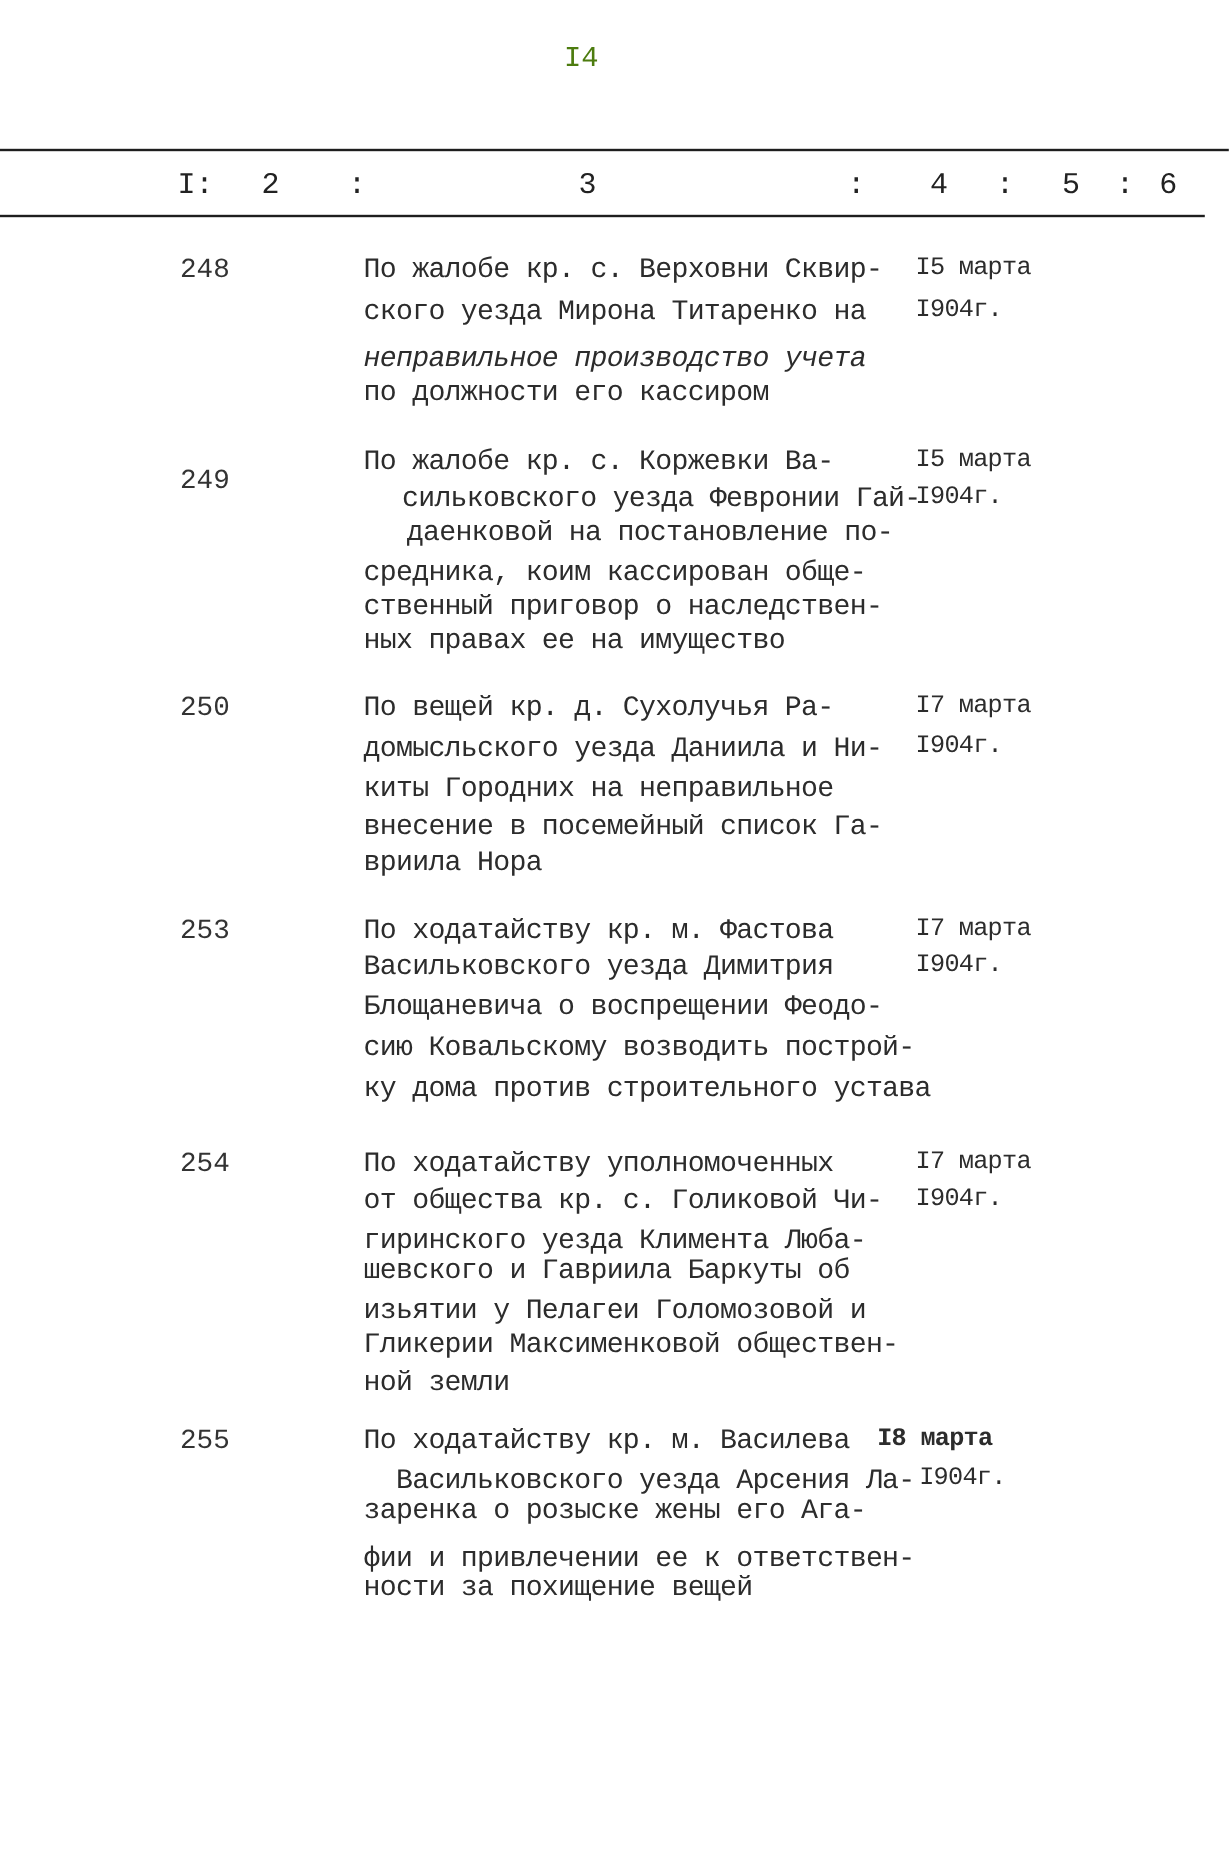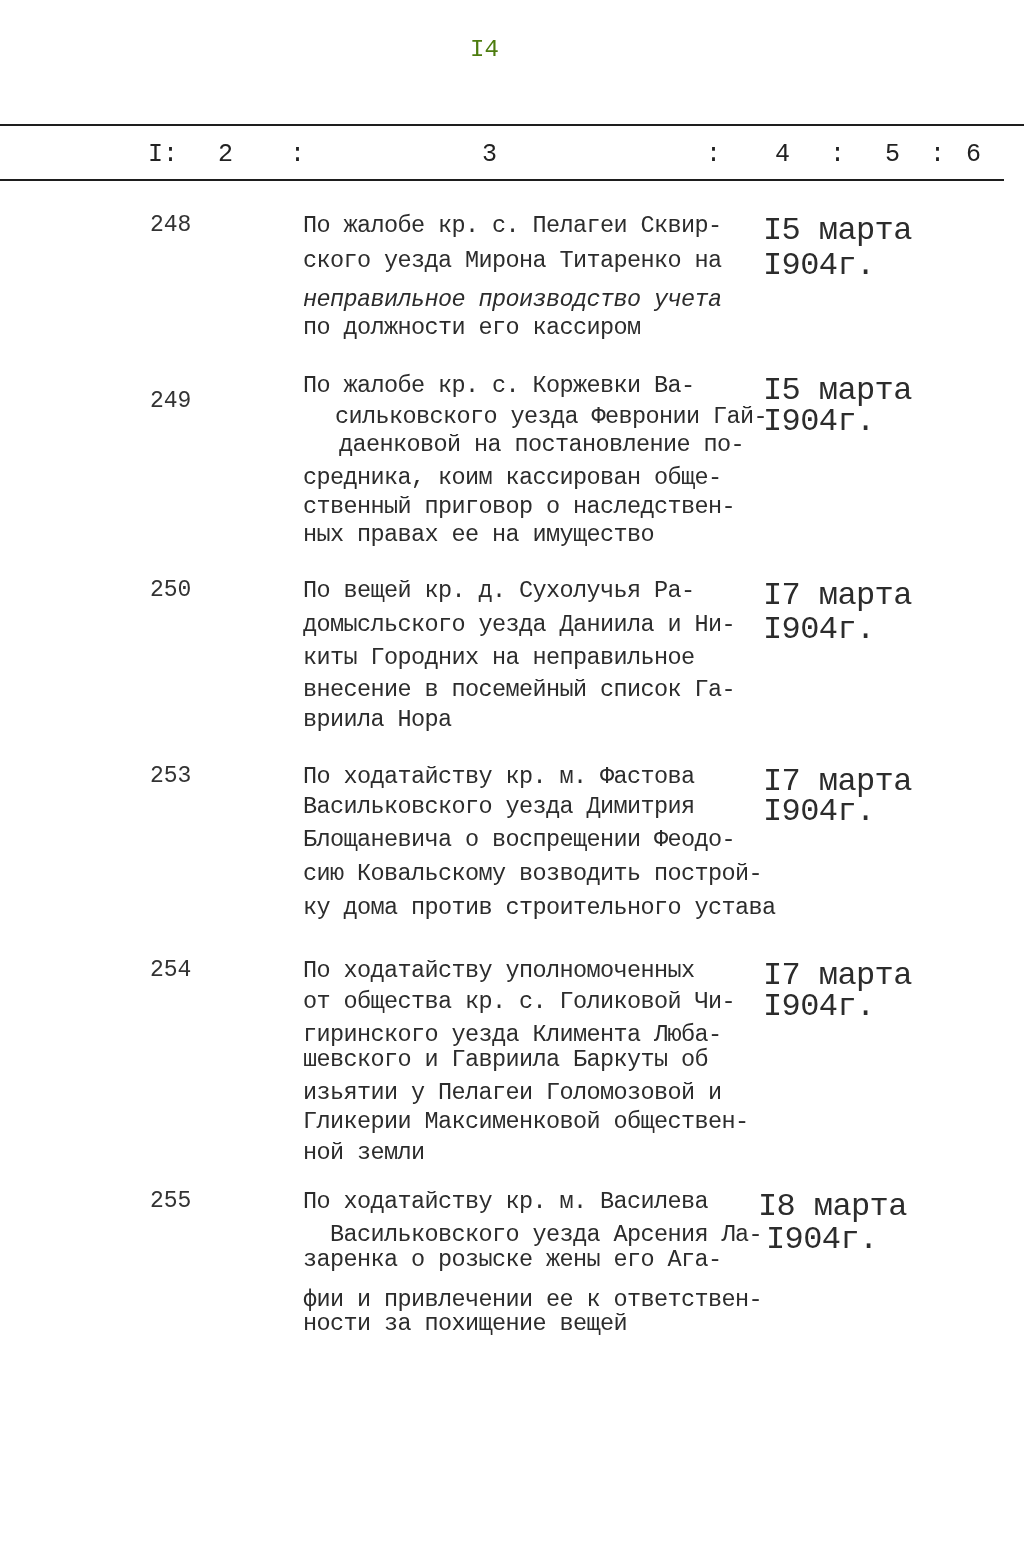--- a/index.html
+++ b/index.html
@@ -22,21 +22,21 @@
     }
     .entry { position: absolute; left: 0; width: 1024px; }
     .entry-num {
       position: absolute; left: 150px; font-size: 23px; color: #333;
     }
     .entry-line {
       position: absolute; left: 303px; font-size: 23.5px; white-space: pre;
       letter-spacing: -0.6px; color: #2c2c2c;
     }
     .entry-date {
-      position: absolute; font-size: 32px; white-space: pre;
+      position: absolute; font-size: 21px; white-space: pre;
       letter-spacing: -0.6px; color: #2c2c2c;
     }
   </style>
 </head>
 <body>
 
 <div class="page-number">I4</div>
 
 <div class="rule top"></div>
 
@@ -51,21 +51,21 @@
   <span class="col-head" style="left:885px">5</span>
   <span class="col-head" style="left:930px">:</span>
   <span class="col-head" style="left:966px">6</span>
 </div>
 
 <div class="rule bottom"></div>
 
 <div id="entries">
     <div class="entry" style="top: 212px;">
       <span class="entry-num" style="top: 0px;">248</span>
-      <span class="entry-line" style="top: 0px;">По жалобе кр. с. Пелагеи Сквир-</span>
+      <span class="entry-line" style="top: 0px;">По жалобе кр. с. Верховни Сквир-</span>
       <span class="entry-line" style="top: 35px;">ского уезда Мирона Титаренко на</span>
       <span class="entry-line" style="top: 74px; font-style: italic;">неправильное производство учета</span>
       <span class="entry-line" style="top: 102px;">по должности его кассиром</span>
       <span class="entry-date" style="top: 0px; left: 763px;">I5 марта</span>
       <span class="entry-date" style="top: 35px; left: 763px;">I904г.</span>
     </div>
     <div class="entry" style="top: 372px;">
       <span class="entry-num" style="top: 0px; margin-top: 16px;">249</span>
       <span class="entry-line" style="top: 0px;">По жалобе кр. с. Коржевки Ва-</span>
       <span class="entry-line" style="top: 31px; margin-left: 32px;">сильковского уезда Февронии Гай-</span>
@@ -108,16 +108,16 @@
       <span class="entry-date" style="top: 0px; left: 763px;">I7 марта</span>
       <span class="entry-date" style="top: 31px; left: 763px;">I904г.</span>
     </div>
     <div class="entry" style="top: 1188px;">
       <span class="entry-num" style="top: 0px;">255</span>
       <span class="entry-line" style="top: 0px;">По ходатайству кр. м. Василева</span>
       <span class="entry-line" style="top: 33px; margin-left: 27px;">Васильковского уезда Арсения Ла-</span>
       <span class="entry-line" style="top: 58px;">заренка о розыске жены его Ага-</span>
       <span class="entry-line" style="top: 84px; margin-top: 14px;">фии и привлечении ее к ответствен-</span>
       <span class="entry-line" style="top: 122px;">ности за похищение вещей</span>
-      <span class="entry-date" style="top: 0px; left: 758px;">I8 марта</span>
+      <span class="entry-date" style="top: 0px; left: 731px; font-weight: bold;">I8 марта</span>
       <span class="entry-date" style="top: 33px; left: 766px;">I904г.</span>
     </div>
   </div>
 
 </body></html>

